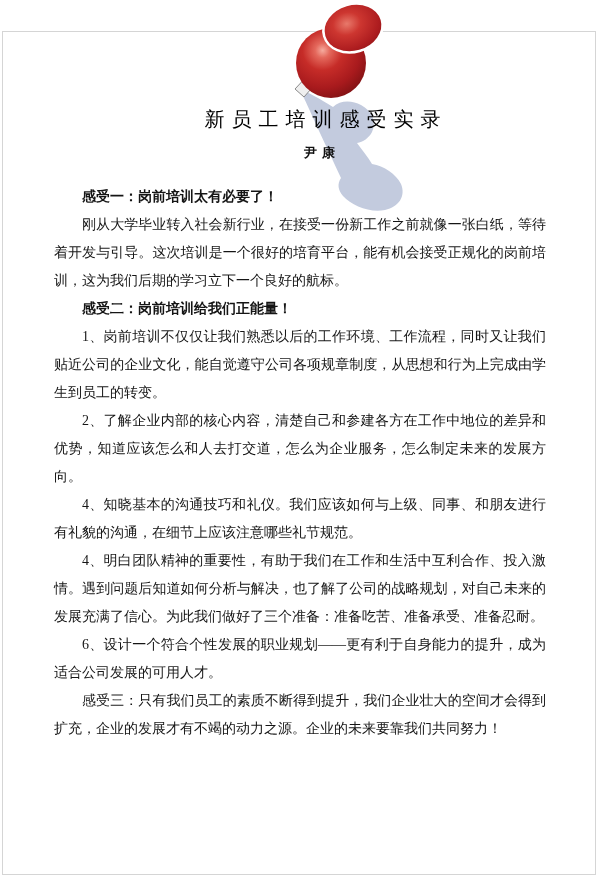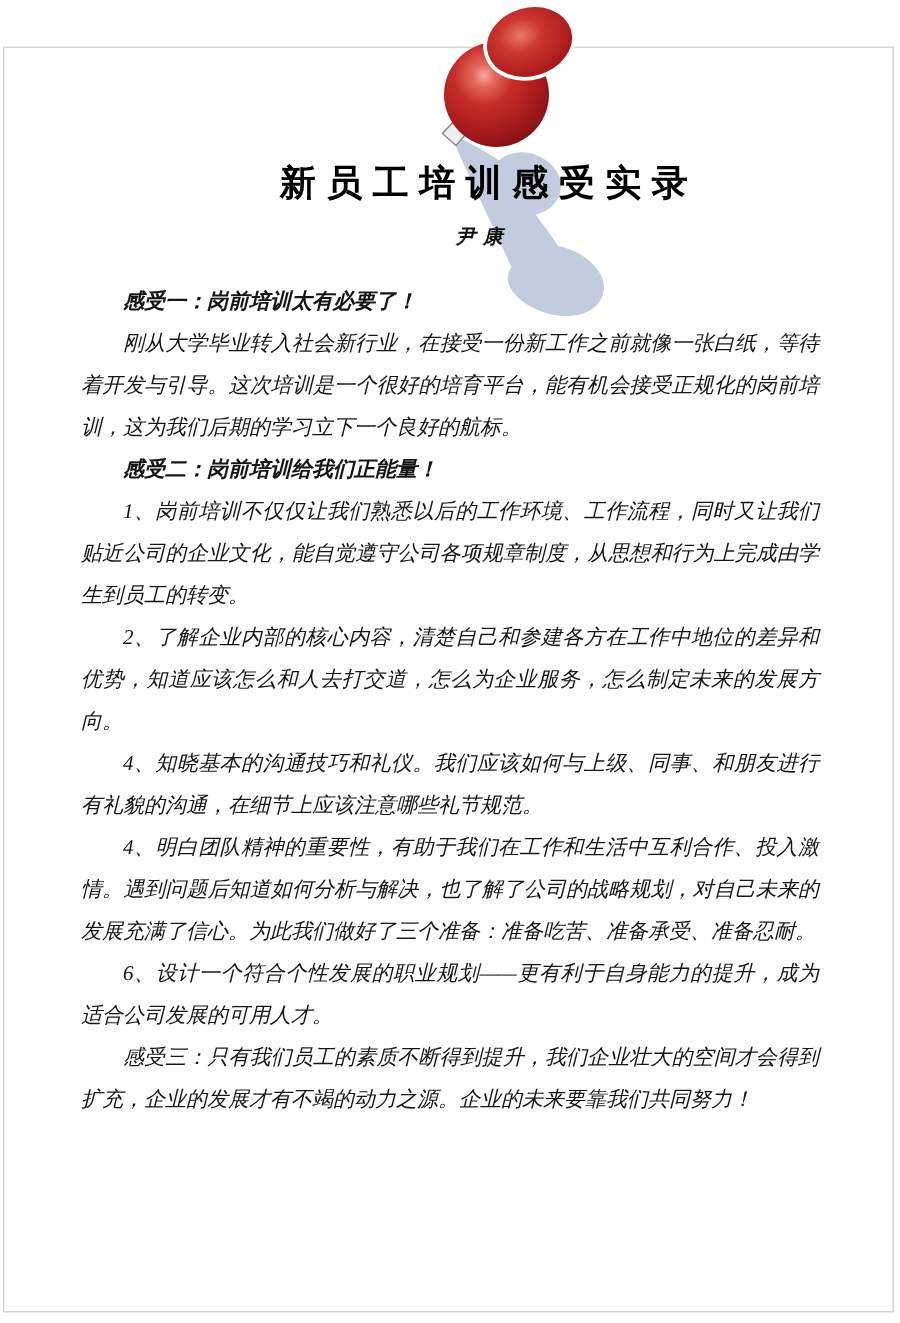--- a/index.html
+++ b/index.html
@@ -29,43 +29,41 @@
   .content{
     position:absolute;
     left:0;top:0;
     width:600px;
     z-index:2;
   }
   .title{
     margin:0;
     padding:106px 0 0 52px;
     text-align:center;
-    font-size:24px;
-    font-weight:bold;
+    font-size:20px;
+    font-weight:normal;
     letter-spacing:7px;
     color:#000;
     white-space:nowrap;
   }
   .author{
     margin:11px 0 0 0;
     padding-left:44px;
     text-align:center;
     font-size:13px;
     font-weight:bold;
     letter-spacing:5px;
-    font-style:italic;
   }
   .doc-body{
     margin:21px 54px 0 54px;
     font-size:14px;
     line-height:28px;
     text-align:justify;
     text-justify:inter-ideograph;
     color:#151515;
-    font-style:italic;
   }
   .doc-body p{
     margin:0;
     text-indent:28px;
   }
   .doc-body p.heading{
     font-weight:bold;
   }
 </style>
 </head>

